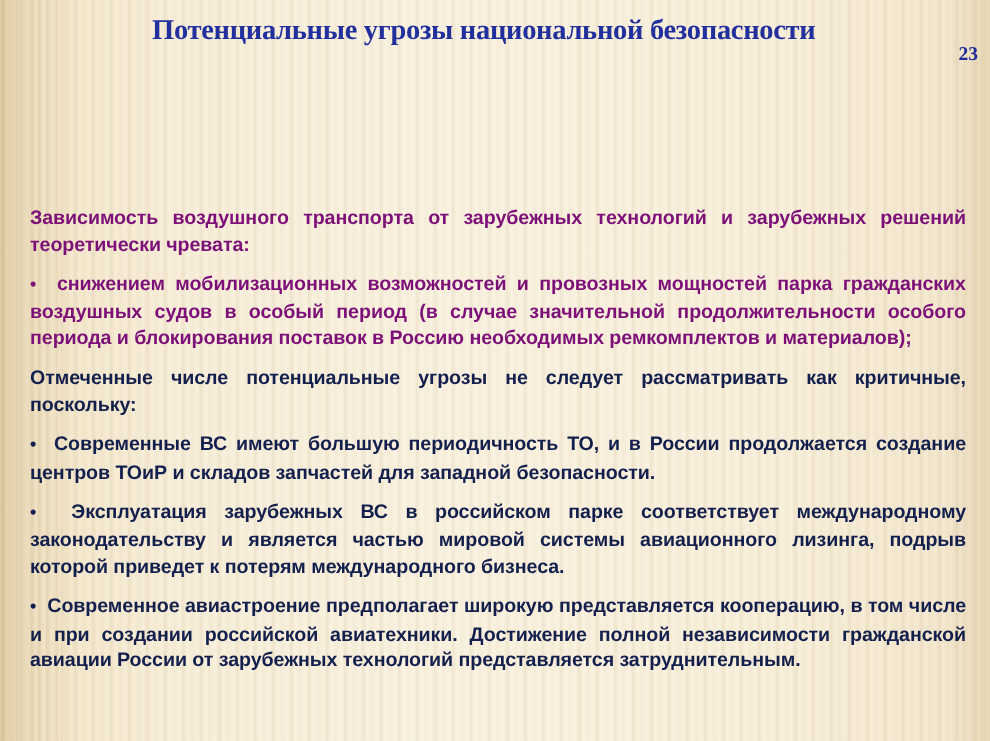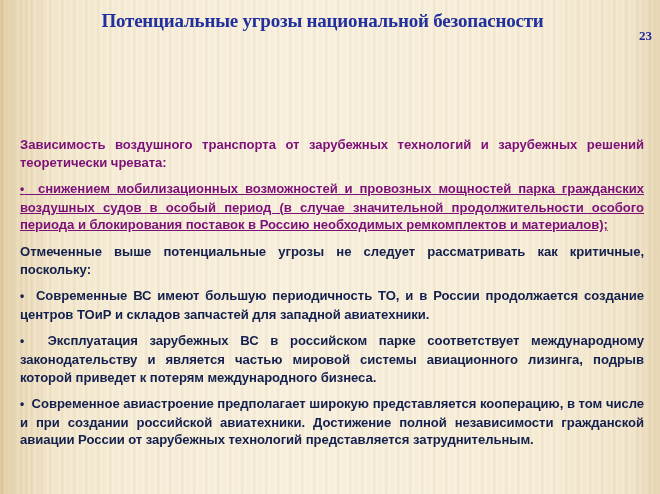--- a/index.html
+++ b/index.html
@@ -132,21 +132,21 @@
     text-justify: inter-word;
     letter-spacing: -0.05px;
   }
   p.para:last-child { margin-bottom: 0; }
 
   .c-purple { color: #7c1078; }
   .c-navy   { color: #131f4d; }
 
   
   .gap-lead  { margin-bottom: 12px; }
-  .gap-bul   { margin-bottom: 11px; text-decoration: underline; }
+  .gap-bul   { margin-bottom: 11px; }
   .gap-mid   { margin-bottom: 10px; }
   .gap-small { margin-bottom: 9px; }
 
   .bullet-mark {
     font-size: 12px;
   }
   .hang {
     padding-left: 0;
   }
 </style>
@@ -166,24 +166,24 @@
 
   <div class="body-block">
 
     <p class="para c-purple gap-lead">Зависимость воздушного транспорта от зарубежных технологий и зарубежных решений теоретически чревата:</p>
 
     <p class="para c-purple gap-bul">
       <span class="bullet-mark">•</span><span>&nbsp; </span><span class="hang">снижением мобилизационных возможностей и провозных мощностей парка гражданских воздушных судов в особый период (в случае значительной продолжительности особого периода и блокирования поставок в Россию необходимых ремкомплектов и материалов);</span>
     </p>
 
 
-    <p class="para c-navy gap-mid">Отмеченные выше потенциальные угрозы не следует рассматривать как критичные, поскольку:</p>
+    <p class="para c-navy gap-mid">Отмеченные числе потенциальные угрозы не следует рассматривать как критичные, поскольку:</p>
 
     <p class="para c-navy gap-small">
-      <span class="bullet-mark">•</span><span>&nbsp; </span><span class="hang">Современные ВС имеют большую периодичность ТО, и в России продолжается создание центров ТОиР и складов запчастей для западной авиатехники.</span>
+      <span class="bullet-mark">•</span><span>&nbsp; </span><span class="hang">Современные ВС имеют большую периодичность ТО, и в России продолжается создание центров ТОиР и складов запчастей для западной безопасности.</span>
     </p>
 
     <p class="para c-navy gap-small">
       <span class="bullet-mark">•</span><span>&nbsp; </span><span class="hang">Эксплуатация зарубежных ВС в российском парке соответствует международному законодательству и является частью мировой системы авиационного лизинга, подрыв которой приведет к потерям международного бизнеса.</span>
     </p>
 
     <p class="para c-navy">
       <span class="bullet-mark">•</span><span>&nbsp; </span><span class="hang">Современное авиастроение предполагает широкую представляется кооперацию, в том числе и при создании российской авиатехники. Достижение полной независимости гражданской авиации России от зарубежных технологий представляется затруднительным.</span>
     </p>
 

